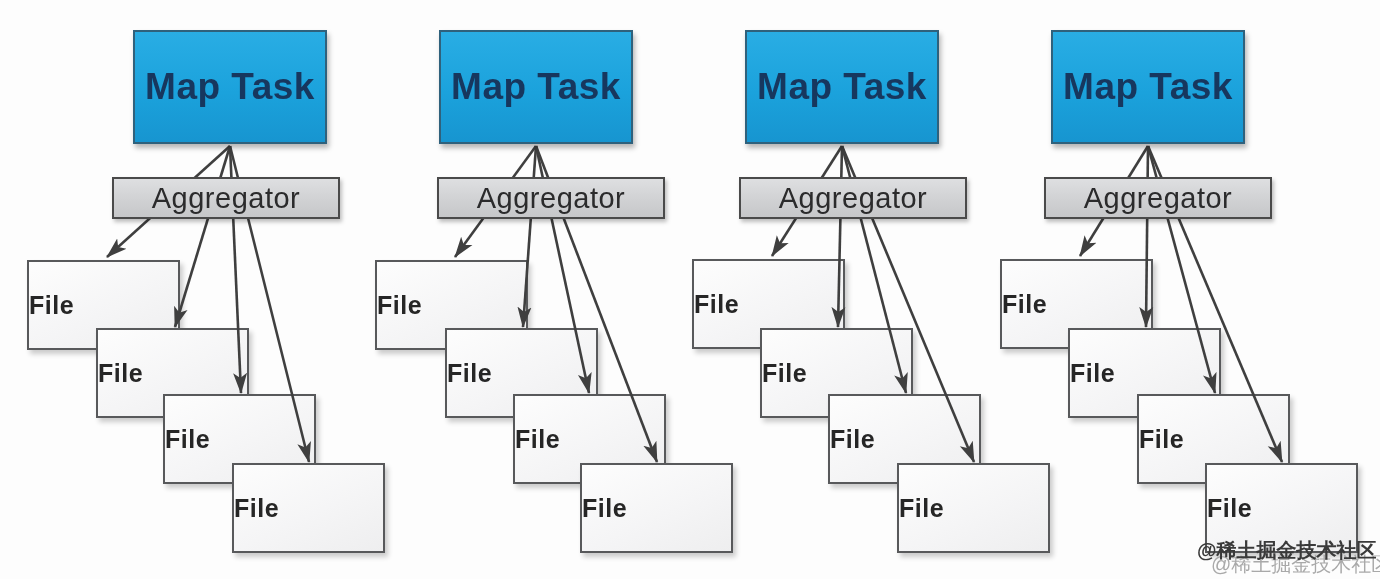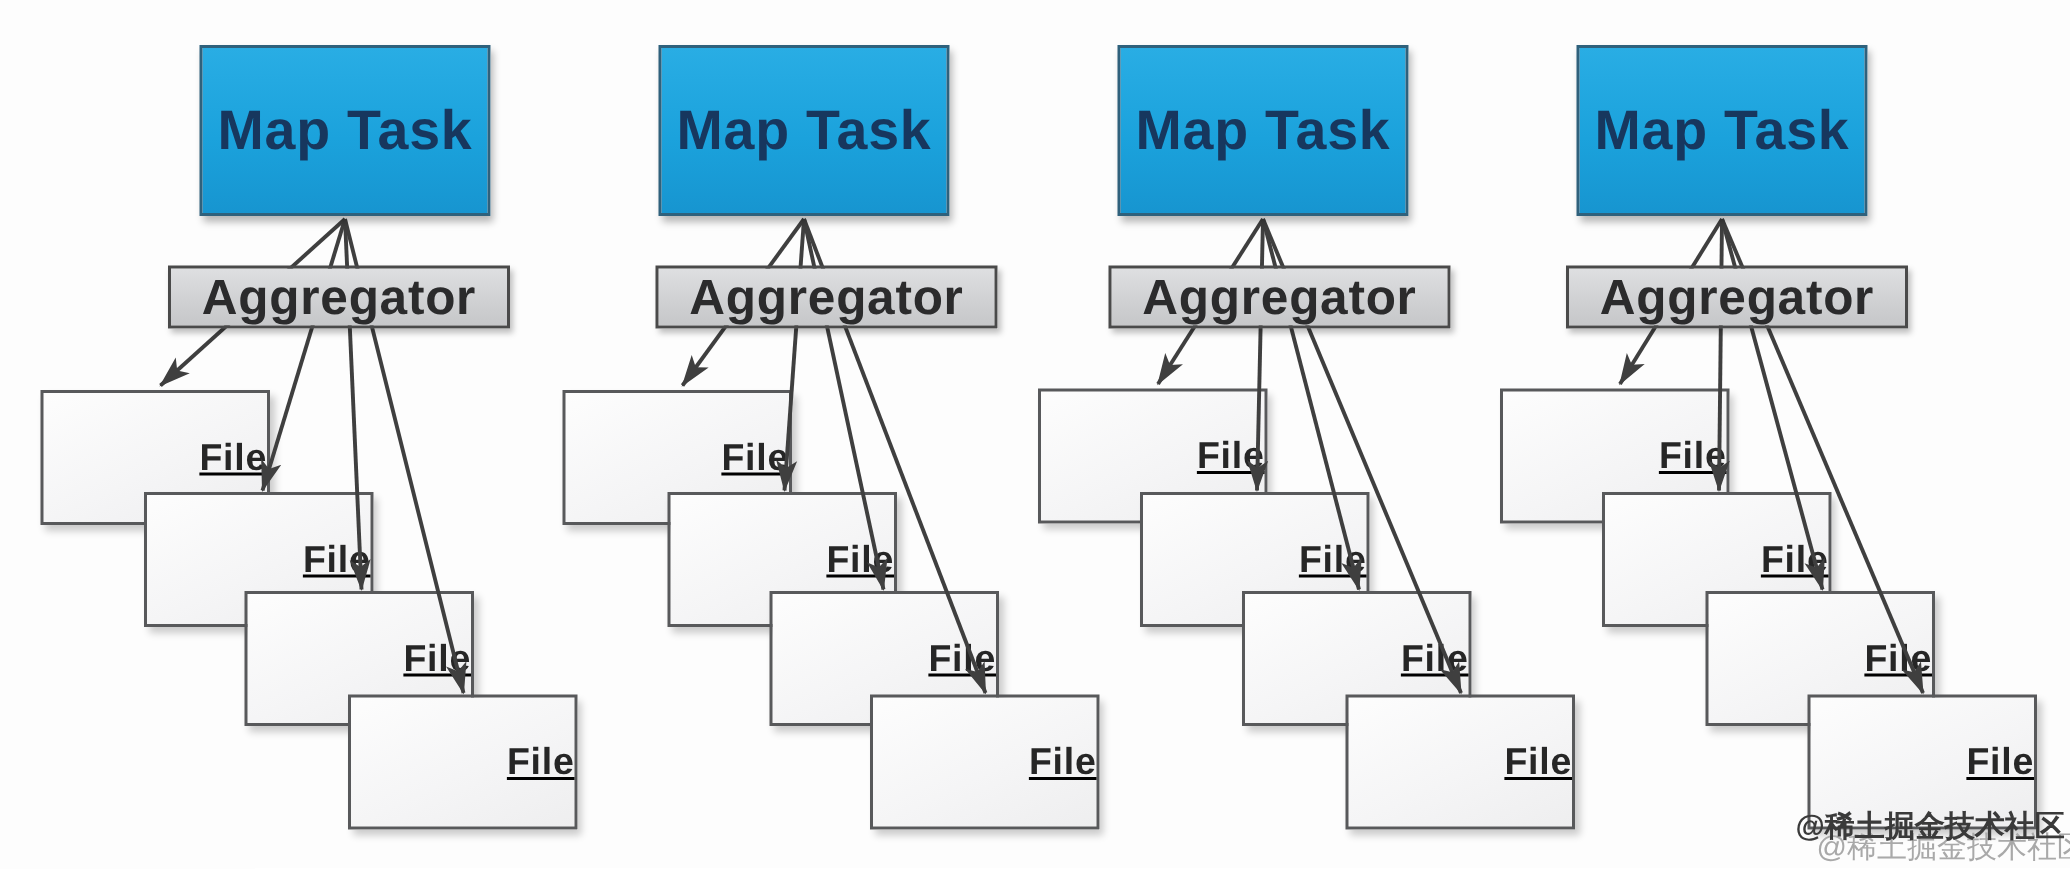--- a/index.html
+++ b/index.html
@@ -10,22 +10,22 @@
     overflow:hidden;
     font-family:"Liberation Sans","DejaVu Sans",sans-serif;
   }
   
   .file{
     position:absolute;
     width:153px;height:90px;
     background:linear-gradient(155deg,#fdfdfd 0%,#f5f5f6 55%,#eeeeef 100%);
     border:2px solid #58595b;
     box-shadow:3px 4px 5px rgba(0,0,0,0.20);
-    display:flex;align-items:center;justify-content:flex-end;
-    z-index:1;box-sizing:border-box;text-decoration:underline;
+    display:flex;align-items:center;justify-content:flex-start;
+    z-index:1;box-sizing:border-box;
   }
   .file span{
     font-size:25px;font-weight:bold;color:#262626;letter-spacing:0.5px;
   }
   
   .c0f0{left:27px;top:260px}.c0f1{left:96px;top:328px}.c0f2{left:163px;top:394px}.c0f3{left:232px;top:463px}
   
   .c1f0{left:375px;top:260px}.c1f1{left:445px;top:328px}.c1f2{left:513px;top:394px}.c1f3{left:580px;top:463px}
   
   .c2f0{left:692px;top:259px}.c2f1{left:760px;top:328px}.c2f2{left:828px;top:394px}.c2f3{left:897px;top:463px}
@@ -38,21 +38,21 @@
   
   .agg{
     position:absolute;top:177px;
     width:228px;height:42px;
     background:linear-gradient(180deg,#dedfe1 0%,#cfd0d2 60%,#c6c7c9 100%);
     border:2px solid #4a4a4a;
     box-shadow:2px 3px 4px rgba(0,0,0,0.25);
     display:flex;align-items:center;justify-content:center;
     z-index:3;box-sizing:border-box;
   }
-  .agg span{font-size:33px;font-weight:bold;color:#2b2b2c;letter-spacing:0.5px;}
+  .agg span{font-size:29px;font-weight:normal;color:#2b2b2c;letter-spacing:0.5px;}
   .ag0{left:112px}.ag1{left:437px}.ag2{left:739px}.ag3{left:1044px}
 
   .map{
     position:absolute;top:30px;
     width:194px;height:114px;
     background:linear-gradient(180deg,#29ade4 0%,#1ba2dc 55%,#1795d0 100%);
     border:2px solid #2f617c;
     box-shadow:2px 4px 5px rgba(0,0,0,0.28);
     display:flex;align-items:center;justify-content:center;
     z-index:3;box-sizing:border-box;

